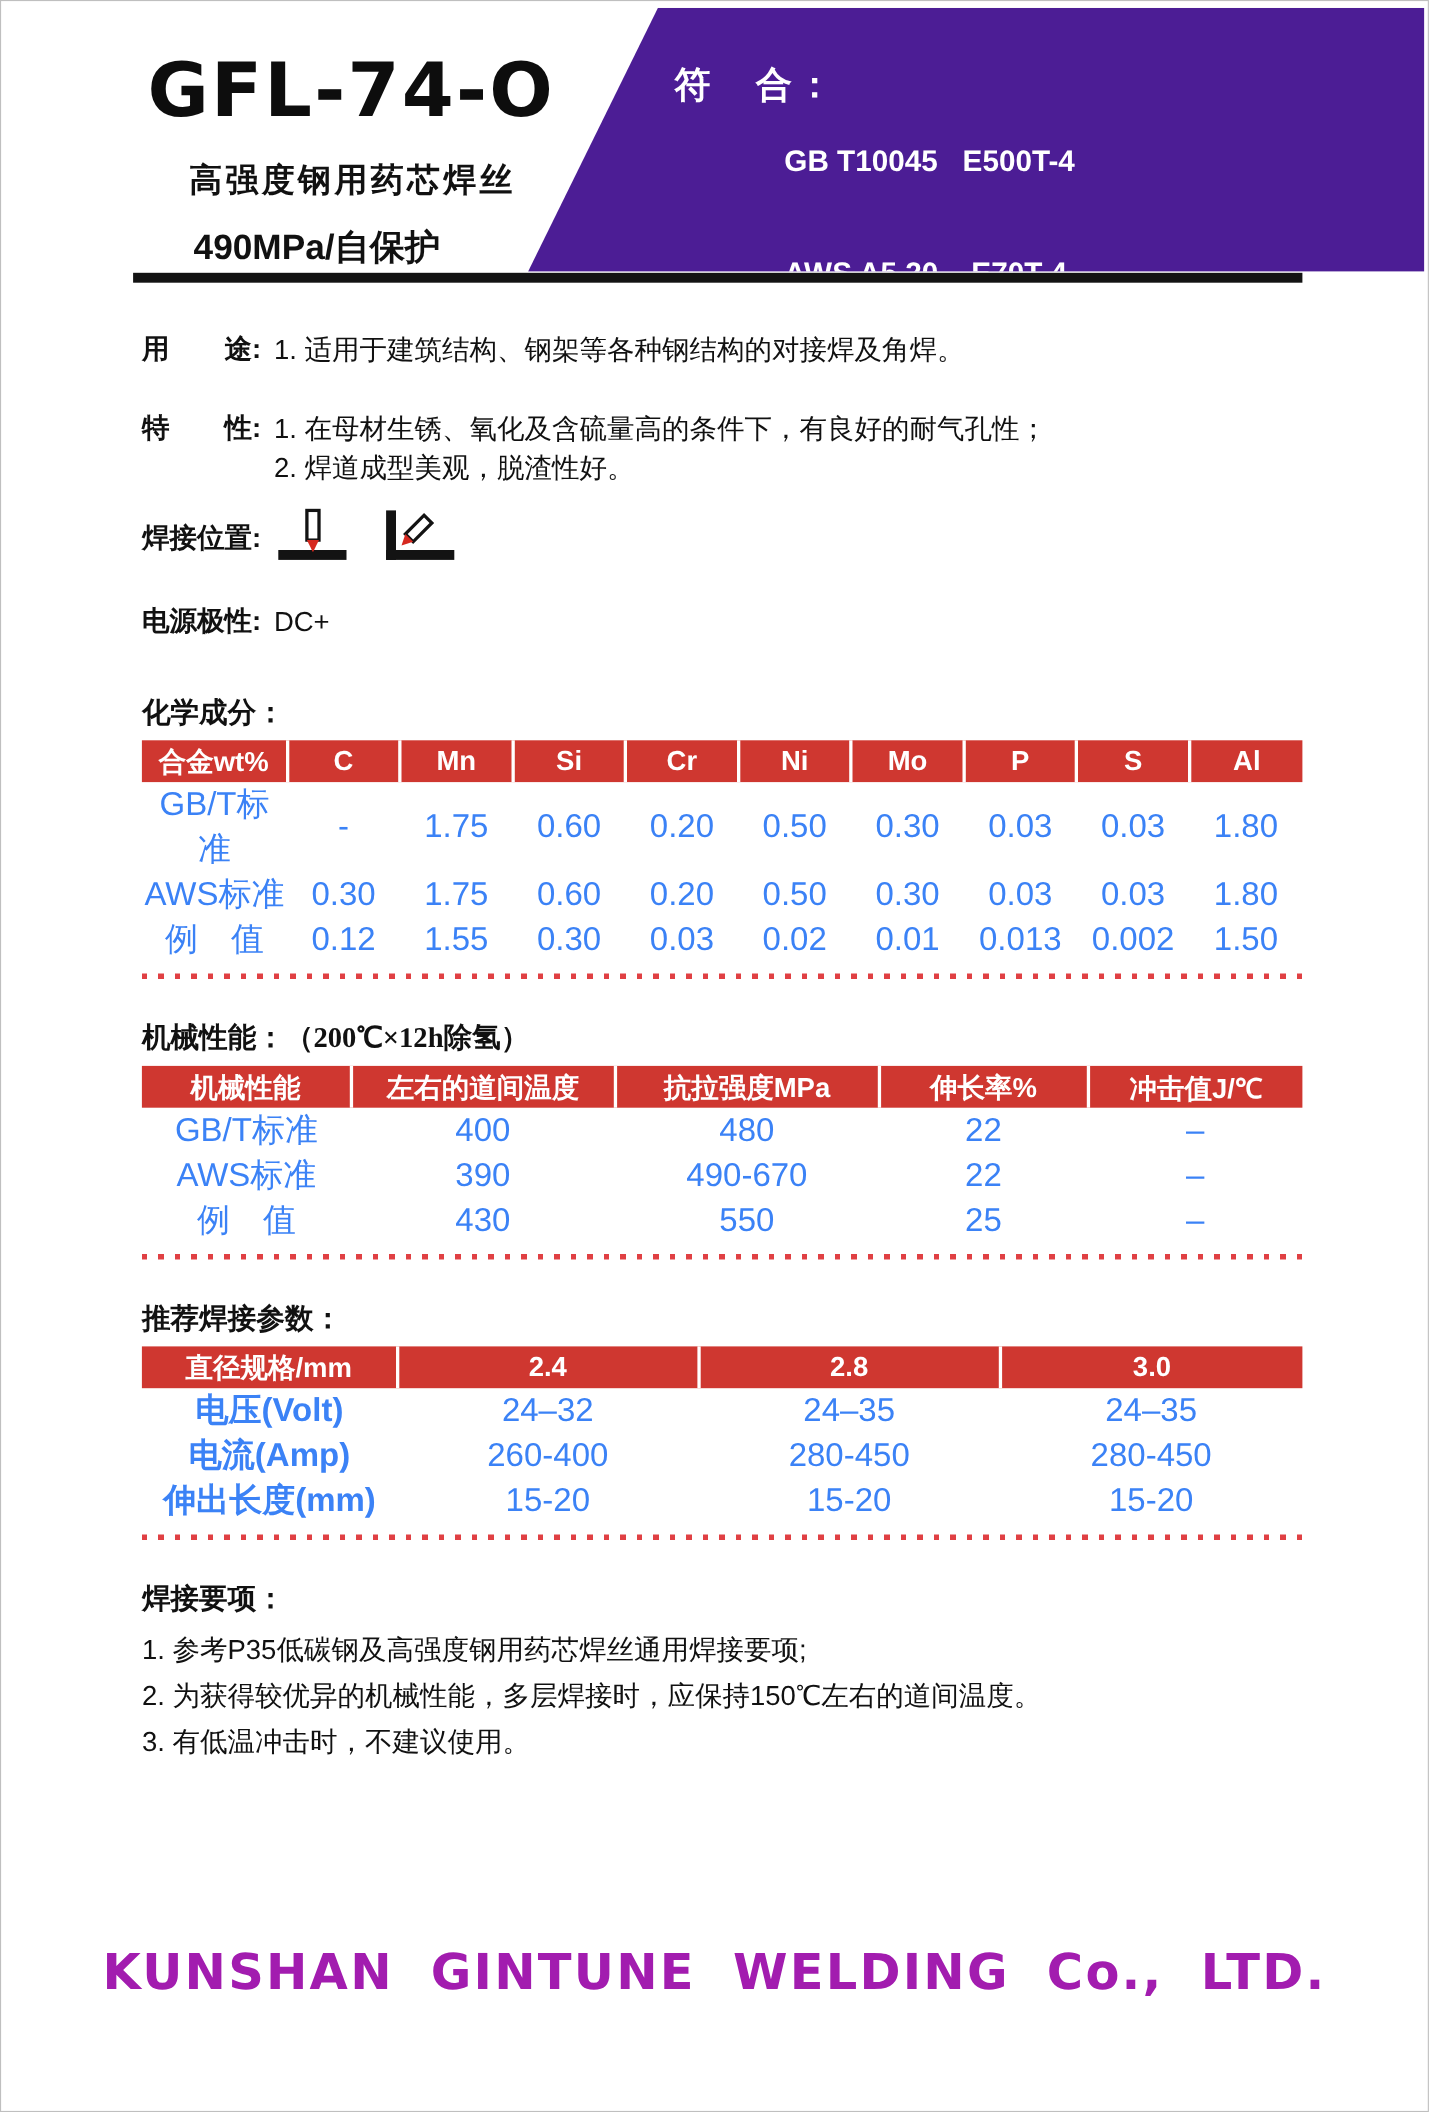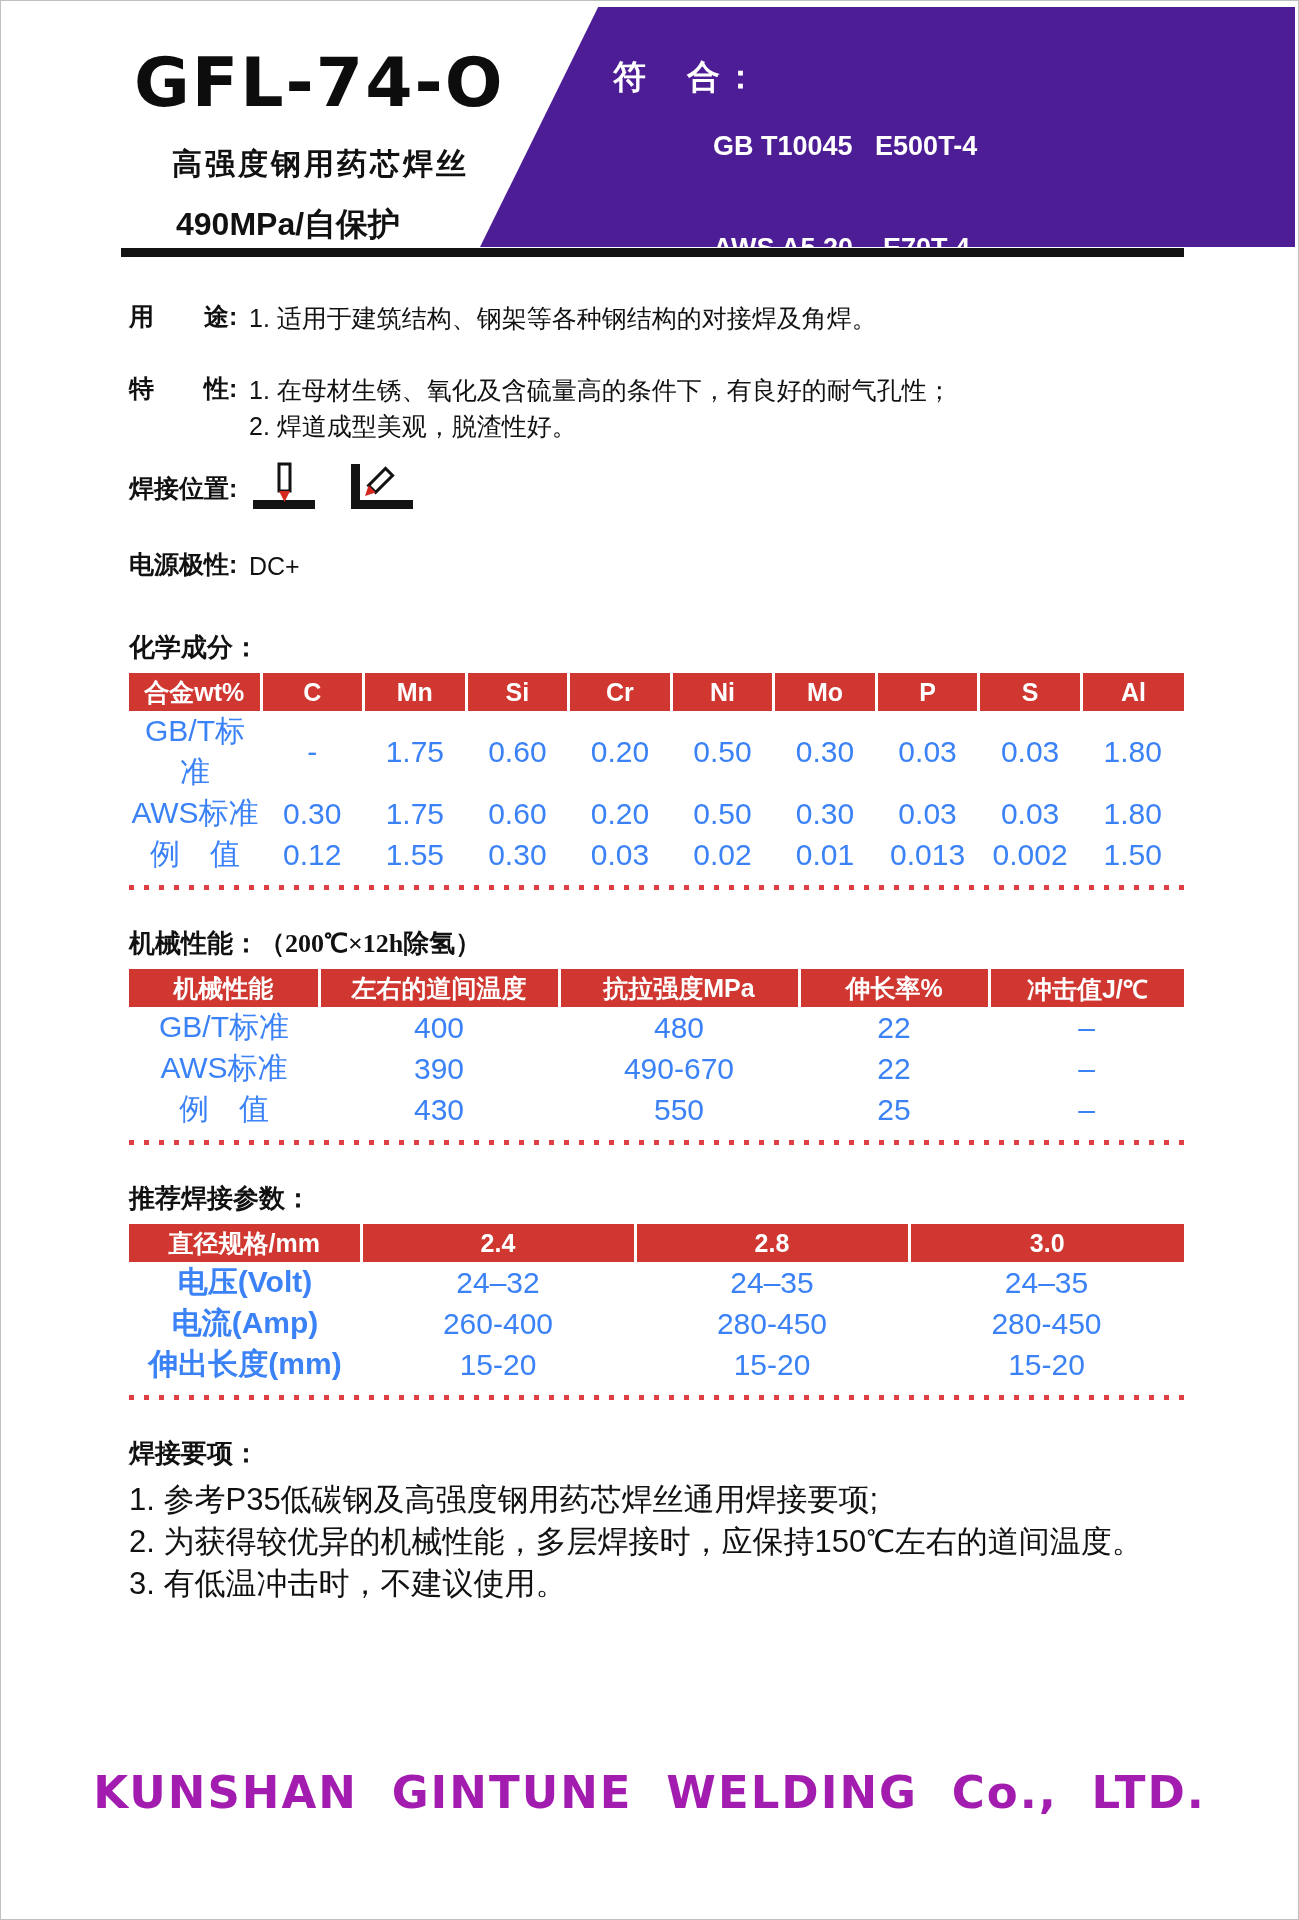--- a/index.html
+++ b/index.html
@@ -44,21 +44,21 @@
   }
   table.dtable th:last-child { border-right:none; }
   table.dtable td { height:36px; text-align:center; font-size:30px; color:#3b82f6; padding:0 2px; }
   table.params td.rowlab { font-weight:bold; }
   .dotted {
     height:5px; margin-top:10px; width:1055px;
     background-image:repeating-linear-gradient(to right, #e04043 0 5px, transparent 5px 15px);
   }
   
   .notes-heading { font-weight:bold; font-size:26px; margin-bottom:8px; }
-  .notes-line { line-height:42px; font-size:31px; }
+  .notes-line { line-height:42px; font-size:25px; }
   
   .footer {
     position:absolute; left:0; top:1765px; width:100%;
     text-align:center; color:#a21caf; font-weight:bold; font-size:45px;
     letter-spacing:2px; word-spacing:16px; font-family:"DejaVu Sans", sans-serif;
   }
 </style>
 </head>
 <body>
 

